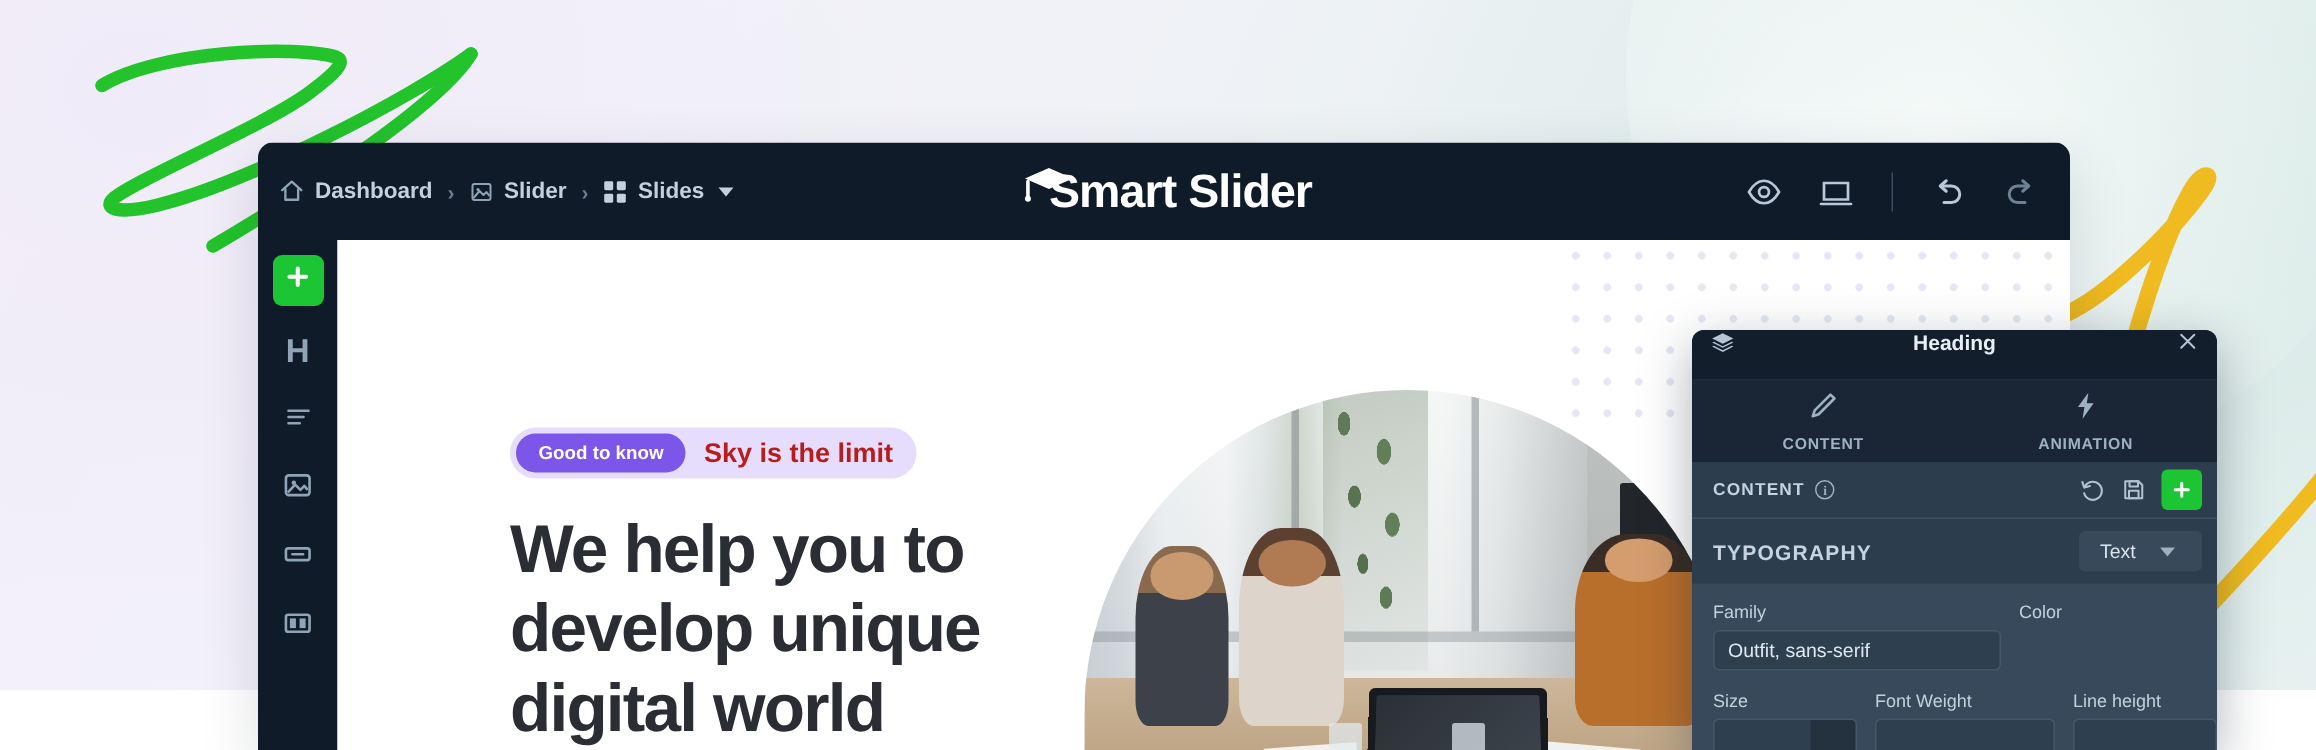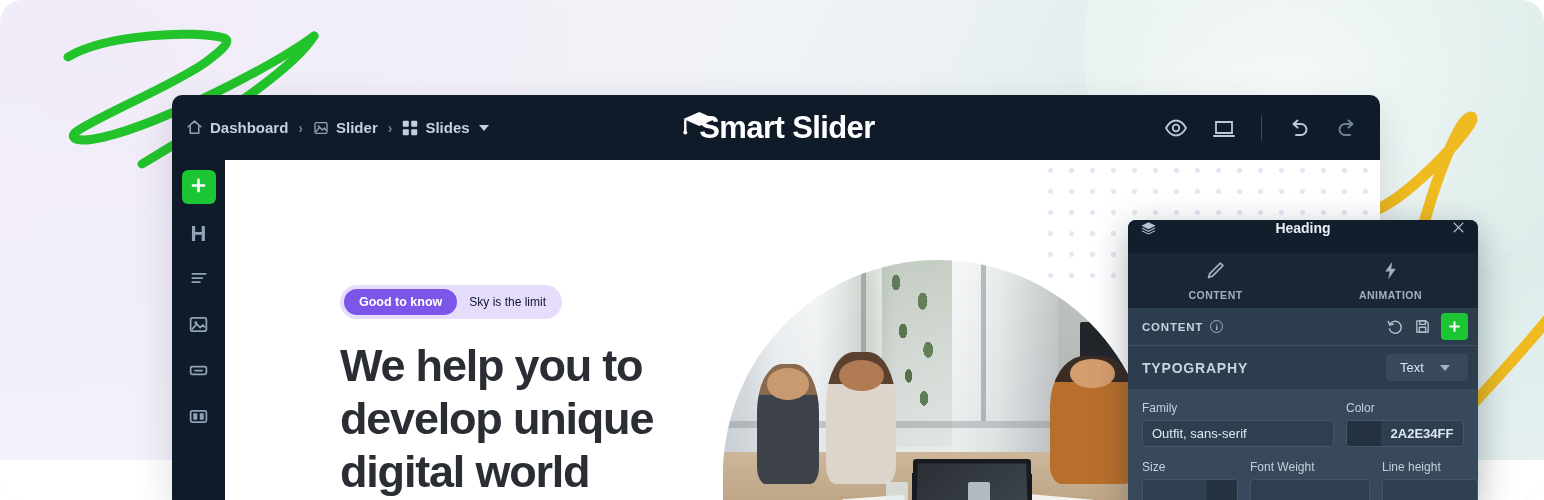--- a/index.html
+++ b/index.html
@@ -14,21 +14,20 @@
   
   .page {
     position: relative;
     width: 1544px;
     height: 500px;
     background:
       radial-gradient(ellipse 900px 700px at 95% 30%, rgba(214,233,229,0.85) 0%, rgba(214,233,229,0) 62%),
       radial-gradient(ellipse 760px 620px at 6% 12%, rgba(240,235,248,0.95) 0%, rgba(240,235,248,0) 70%),
       linear-gradient(115deg, #f4f0fa 0%, #f2f1f8 26%, #eef2f5 50%, #e4efee 74%, #eaf3f3 100%);
     overflow: hidden;
-    border-radius: 23px;
   }
   .bg-blob {
     position: absolute;
     border-radius: 50%;
     pointer-events: none;
   }
   .blob-a {
     width: 520px; height: 520px;
     right: -60px; top: -210px;
     background: radial-gradient(circle at 40% 60%, rgba(255,255,255,0.75), rgba(255,255,255,0) 70%);
@@ -224,23 +223,23 @@
     background: #7c56e8;
     color: #ffffff;
     font-size: 12.5px;
     font-weight: 700;
     border-radius: 999px;
     padding: 6px 15px;
     white-space: nowrap;
     text-align: right;
   }
   .badge-note {
-    color: #0f172a;
-    font-size: 12px;
-    font-weight: 400;
+    color: #b91c1c;
+    font-size: 18px;
+    font-weight: 700;
     white-space: nowrap;
   }
   .slide-heading {
     margin-top: 20px;
     font-size: 45px;
     line-height: 1.18;
     font-weight: 700;
     color: #2a2e34;
     letter-spacing: -1.2px;
     font-family: "Liberation Sans", sans-serif;
@@ -841,24 +840,20 @@
     </div>
 
     <div class="fields">
       <div class="field-row">
         <div class="field">
           <span class="field-label">Family</span>
           <div class="field-input f-family">Outfit, sans-serif</div>
         </div>
         <div class="field">
           <span class="field-label">Color</span>
-          <div class="color-field">
-            <div class="color-swatch"></div>
-            <div class="color-value">2A2E34FF</div>
-          </div>
         </div>
       </div>
 
       <div class="field-row">
         <div class="field">
           <span class="field-label">Size</span>
           <div class="stepper f-size">
             <span class="stepper-val"></span>
             <span class="stepper-unit"></span>
           </div>

